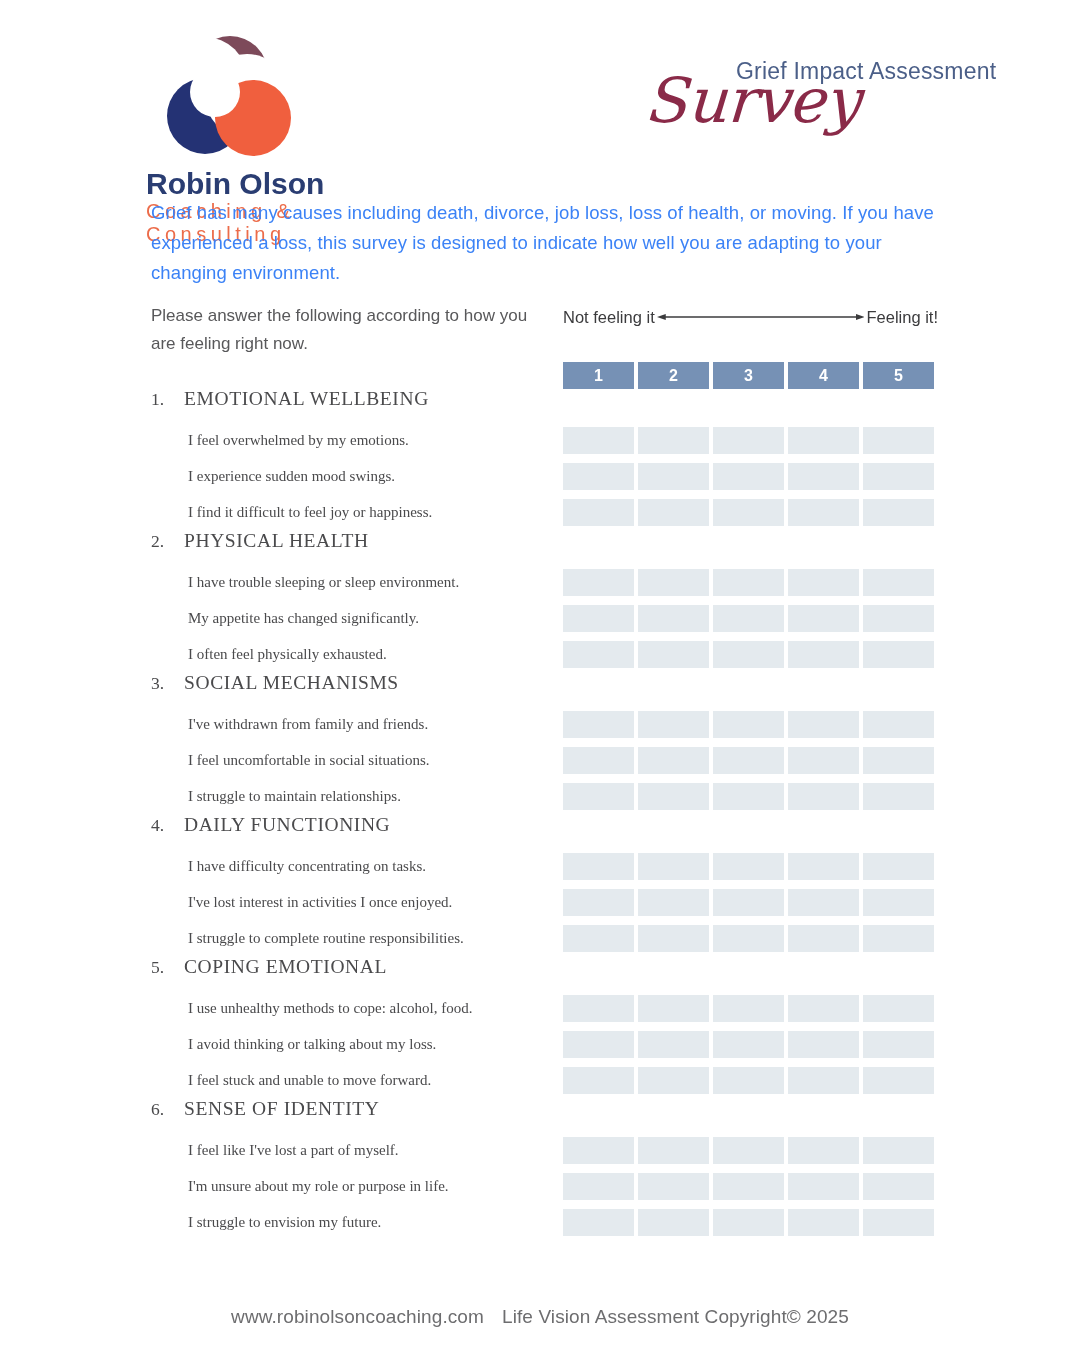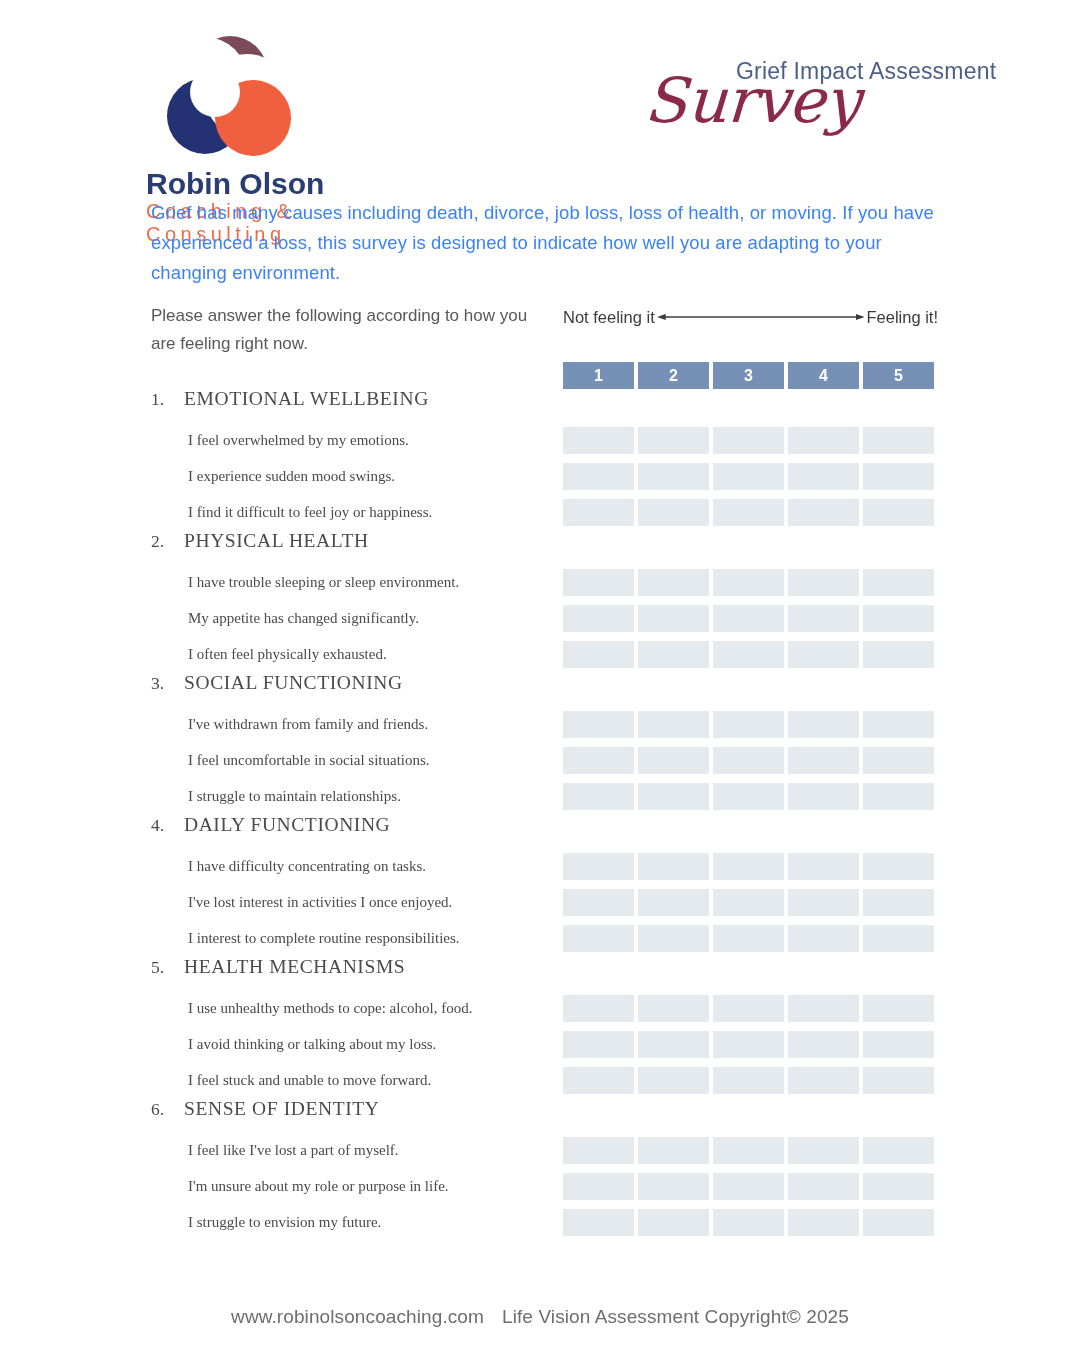--- a/index.html
+++ b/index.html
@@ -376,21 +376,21 @@
             <div class="answer-box"></div>
             <div class="answer-box"></div>
             <div class="answer-box"></div>
             <div class="answer-box"></div>
           </div>
         </div>
       </div>
       <div class="section">
         <div class="section-head">
           <span class="section-num">3.</span>
-          <span class="section-title">SOCIAL FUNCTIONING</span>
+          <span class="section-title">SOCIAL MECHANISMS</span>
         </div>
         <div class="statement-row">
           <div class="statement-text">I've withdrawn from family and friends.</div>
           <div class="answer-row">
             <div class="answer-box"></div>
             <div class="answer-box"></div>
             <div class="answer-box"></div>
             <div class="answer-box"></div>
             <div class="answer-box"></div>
           </div>
@@ -435,34 +435,34 @@
           <div class="statement-text">I've lost interest in activities I once enjoyed.</div>
           <div class="answer-row">
             <div class="answer-box"></div>
             <div class="answer-box"></div>
             <div class="answer-box"></div>
             <div class="answer-box"></div>
             <div class="answer-box"></div>
           </div>
         </div>
         <div class="statement-row">
-          <div class="statement-text">I interest to complete routine responsibilities.</div>
+          <div class="statement-text">I struggle to complete routine responsibilities.</div>
           <div class="answer-row">
             <div class="answer-box"></div>
             <div class="answer-box"></div>
             <div class="answer-box"></div>
             <div class="answer-box"></div>
             <div class="answer-box"></div>
           </div>
         </div>
       </div>
       <div class="section">
         <div class="section-head">
           <span class="section-num">5.</span>
-          <span class="section-title">HEALTH MECHANISMS</span>
+          <span class="section-title">COPING EMOTIONAL</span>
         </div>
         <div class="statement-row">
           <div class="statement-text">I use unhealthy methods to cope: alcohol, food.</div>
           <div class="answer-row">
             <div class="answer-box"></div>
             <div class="answer-box"></div>
             <div class="answer-box"></div>
             <div class="answer-box"></div>
             <div class="answer-box"></div>
           </div>

